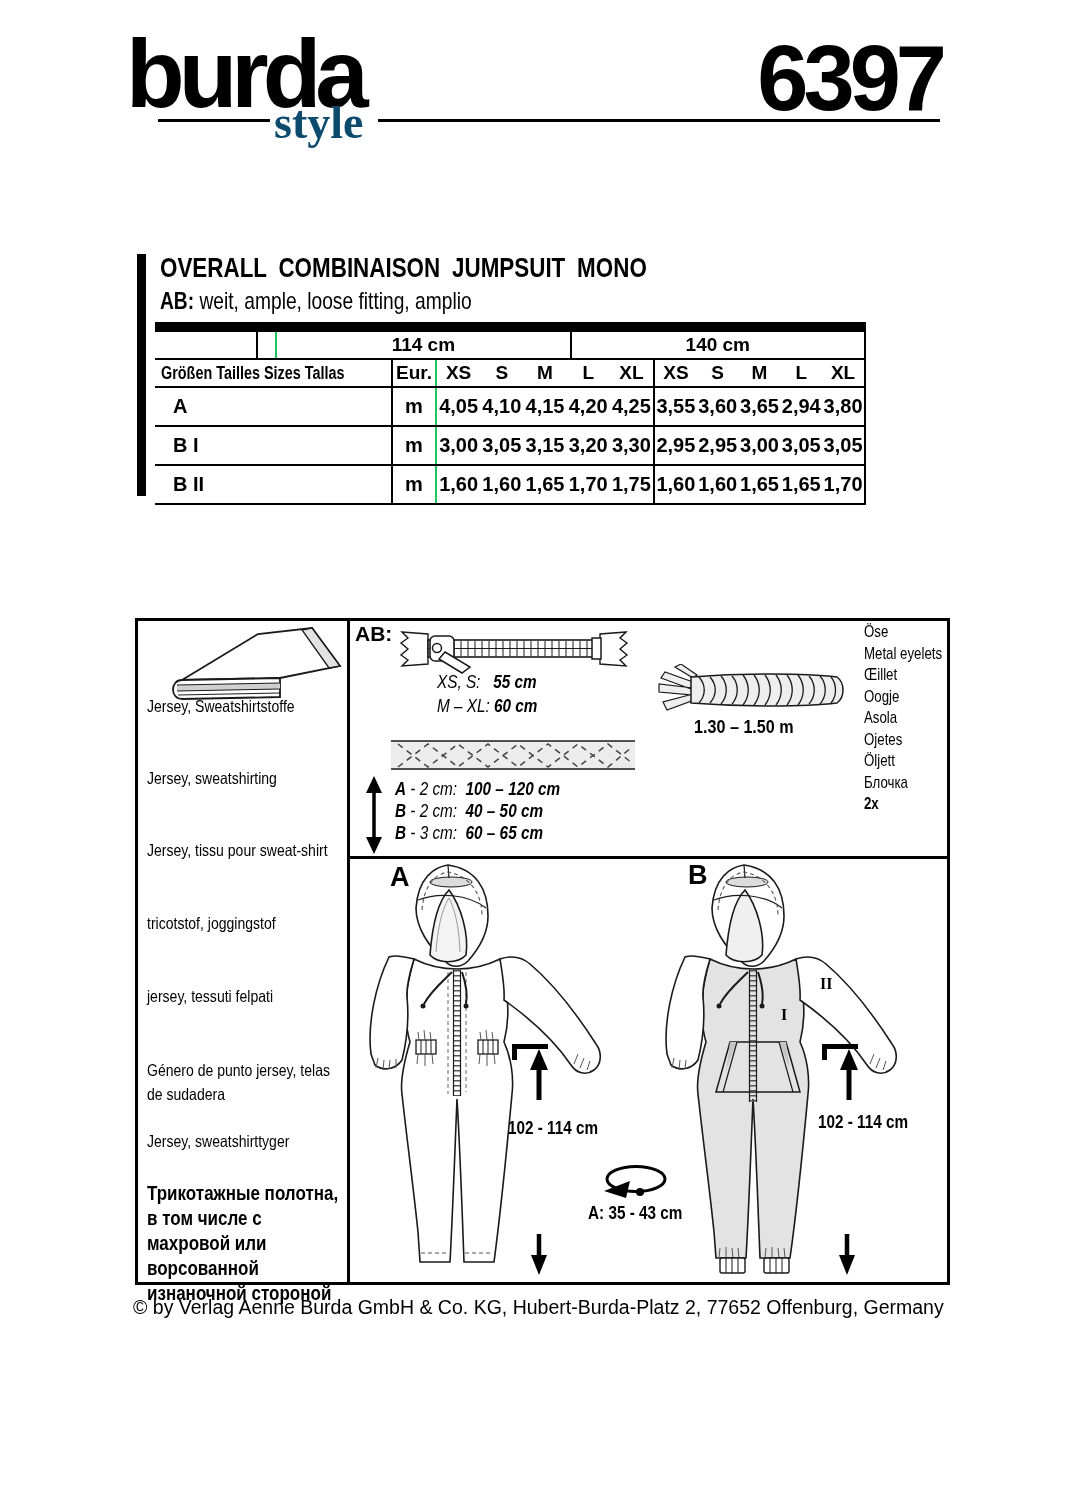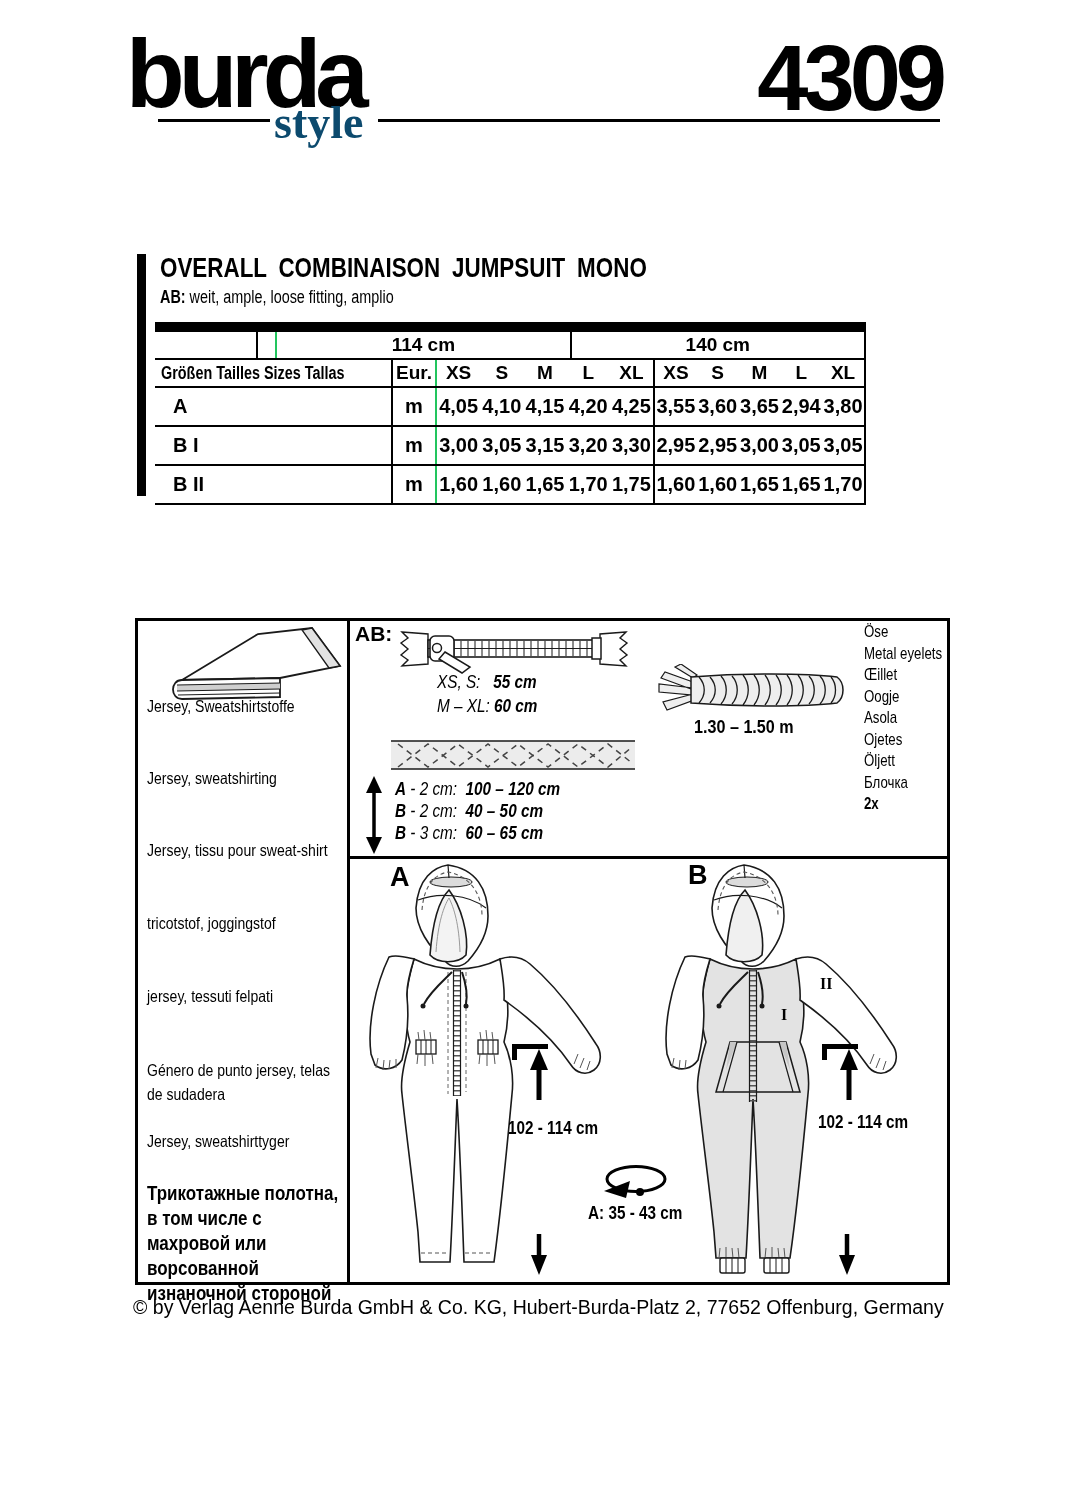--- a/index.html
+++ b/index.html
@@ -11,21 +11,21 @@
   .sq78{display:inline-block;transform:scaleX(.78);transform-origin:0 0;white-space:nowrap;}
   .sq8{display:inline-block;transform:scaleX(.8);transform-origin:0 0;white-space:nowrap;}
   
   .brand{font-size:96px;font-weight:bold;letter-spacing:-6px;line-height:1;}
   .brand-sub{font-family:"Liberation Serif",serif;font-weight:bold;font-size:46px;color:#0c4a6e;line-height:1;}
   .pat-num{font-size:92px;font-weight:bold;letter-spacing:-5px;line-height:1;}
   .hline{background:#000;height:3px;}
   
   .vbar{width:9px;background:#000;}
   .title{font-size:28px;font-weight:bold;word-spacing:7px;}
-  .subtitle{font-size:18px;}
+  .subtitle{font-size:24px;}
   
   .t-bar{height:10px;background:#000;}
   .t-row{display:flex;border-bottom:2px solid #000;box-sizing:border-box;}
   .t-row>div{box-sizing:border-box;display:flex;align-items:center;}
   .c-label{width:238px;border-right:2px solid #000;padding-left:6px;}
   .c-eur{width:44px;border-right:2px solid #22c55e;justify-content:center;}
   .c-g1{width:218px;border-right:2px solid #000;}
   .c-g2{width:211px;border-right:2px solid #000;}
   .t-h{height:28px;font-size:19px;font-weight:bold;}
   .t-d{height:39px;font-size:20px;font-weight:bold;}
@@ -44,21 +44,21 @@
 </style>
 </head>
 <body>
 
 <div class="page">
 
   <div class="abs brand" style="left:126px;top:26px;">burda</div>
   <div class="abs hline" style="left:158px;top:119px;width:112px;"></div>
   <div class="abs hline" style="left:378px;top:119px;width:562px;"></div>
   <div class="abs brand-sub" style="left:274px;top:100px;">style</div>
-  <div class="abs pat-num" style="left:752px;top:32px;width:190px;text-align:right;">4309</div>
+  <div class="abs pat-num" style="left:752px;top:32px;width:190px;text-align:right;">6397</div>
 
   <div class="abs vbar" style="left:137px;top:254px;height:242px;"></div>
   <div class="abs title" style="left:160px;top:252px;"><span class="sq8">OVERALL  COMBINAISON  JUMPSUIT  MONO</span></div>
   <div class="abs subtitle" style="left:160px;top:287px;">
     <span class="sq8"><span class="b">AB:</span>&nbsp;<span>weit, ample, loose fitting, amplio</span></span>
   </div>
 
   <div class="abs" style="left:155px;top:322px;width:711px;">
     <div class="t-bar"></div>
     <div class="t-row t-h">

